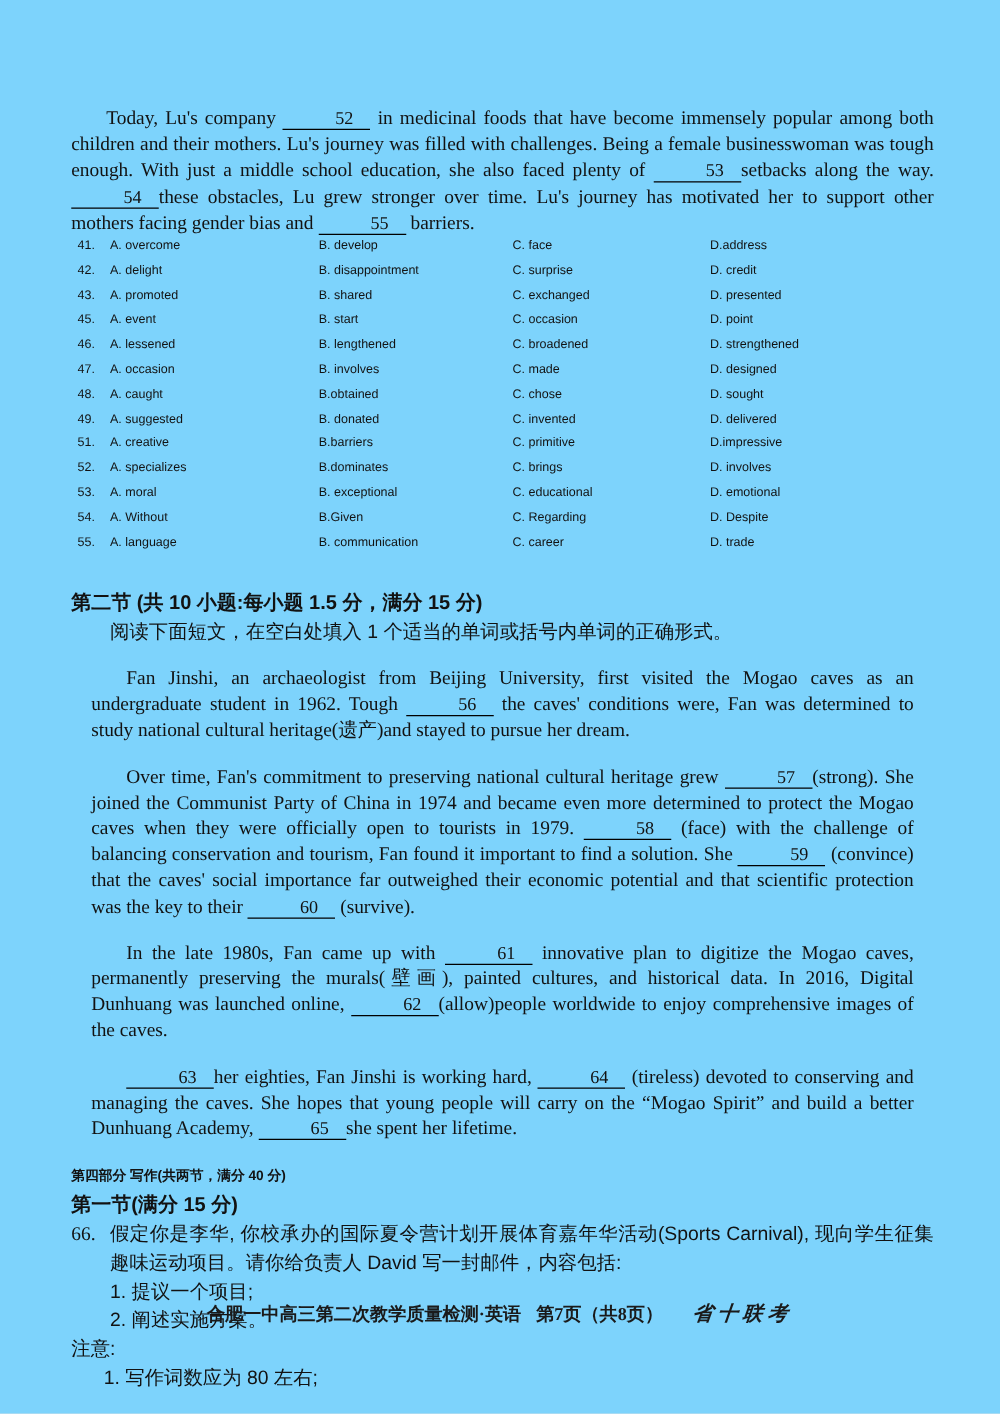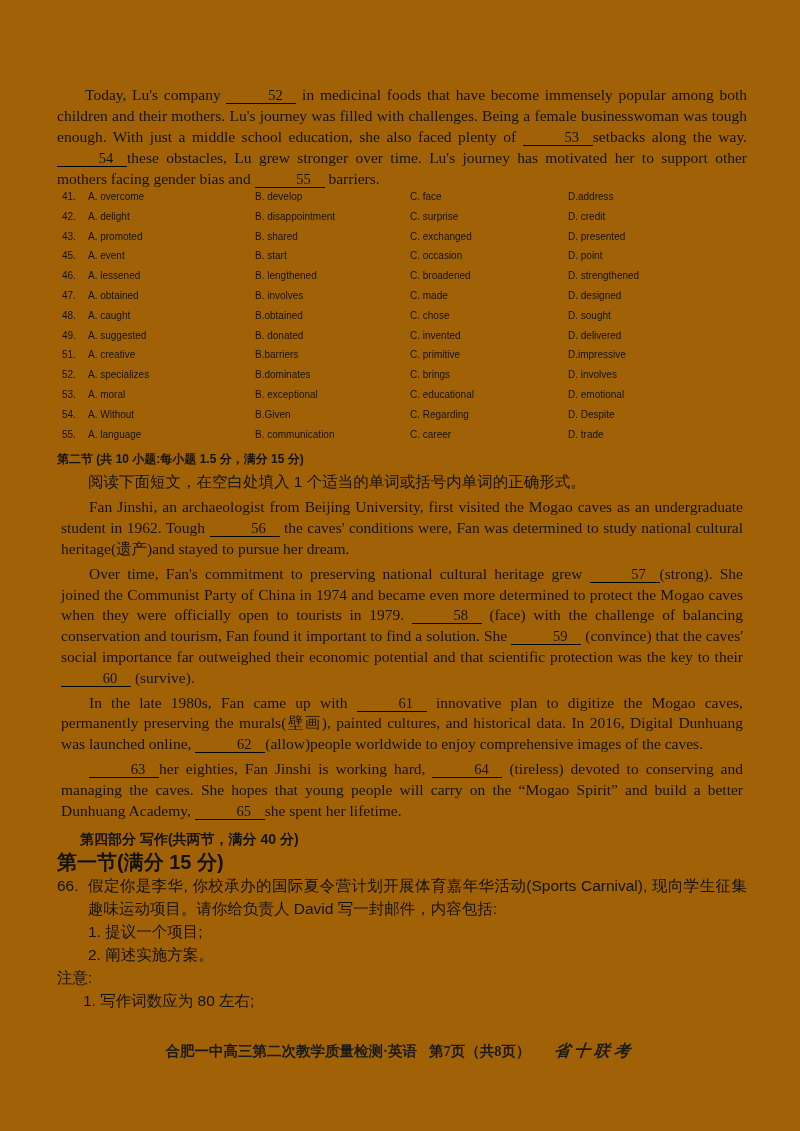--- a/index.html
+++ b/index.html
@@ -1,54 +1,54 @@
 <!DOCTYPE html>
 <html><head>
 <meta charset="utf-8">
 <style>
   html,body { margin:0; padding:0; background:#e8e8e8; }
   .page {
     position:relative; width:800px; height:1131px; margin:0 auto;
-    background:#a16207; color:#121212; overflow:hidden;
+    background:#7dd3fc; color:#121212; overflow:hidden;
   }
   .content { position:absolute; left:57px; top:84px; width:690px; }
 
   .en {
     font-family:"Liberation Serif","DejaVu Serif",serif;
     font-size:15.5px; line-height:21px; text-align:justify;
   }
   .cn {
     font-family:"Liberation Sans","DejaVu Sans",sans-serif;
     font-size:15.5px; line-height:23px;
   }
   .cloze-passage { text-indent:28px; margin:0 0 2px 0; }
 
   .options { font-family:Liberation Sans, sans-serif; font-size:10px; padding-left:5px; }
   .opt-row { display:grid; grid-template-columns:26px 167px 155px 158px 1fr; height:19.8px; align-items:baseline; }
   .opt-row span { white-space:nowrap; overflow:hidden; }
 
   .sec-heading {
     font-family:"Liberation Sans","DejaVu Sans",sans-serif;
-    font-weight:700; font-size:12px; line-height:22px; margin-top:0;
+    font-weight:700; font-size:16px; line-height:22px; margin-top:24px;
   }
   .intro { padding-left:31px; margin-bottom:1px; }
 
-  .para { text-indent:28px; margin:4px; line-height:20.8px; }
+  .para { text-indent:28px; margin:16px; line-height:20.8px; }
 
   .part-heading {
     font-family:"Liberation Sans","DejaVu Sans",sans-serif;
-    font-weight:700; font-size:14px; line-height:23px; margin-top:7px;margin-left:23px;
+    font-weight:700; font-size:11px; line-height:23px; margin-top:7px;
   }
   .sub-heading {
     font-family:"Liberation Sans","DejaVu Sans",sans-serif;
-    font-weight:700; font-size:20px; line-height:23px;
+    font-weight:700; font-size:16px; line-height:23px;
   }
 
   .q66 { display:flex; }
-  .q66 .num { width:31px; flex:0 0 31px; }
+  .q66 .num { width:31px; flex:0 0 31px;font-family:Liberation Serif, serif; }
   .q66 .txt { flex:1; text-align:justify; }
   .points { padding-left:31px; }
   .notice-points { padding-left:26px; }
 
   .blank {
     display:inline-block; min-width:60px; padding:0 5px;
     border-bottom:1.5px solid #000; text-align:center;
     font-size:14.5px; line-height:15px;
   }
 
@@ -103,21 +103,21 @@
         </div>
         <div class="opt-row">
           <span>46.</span>
           <span>A. lessened</span>
           <span>B. lengthened</span>
           <span>C. broadened</span>
           <span>D. strengthened</span>
         </div>
         <div class="opt-row">
           <span>47.</span>
-          <span>A. obtained</span>
+          <span>A. occasion</span>
           <span>B. involves</span>
           <span>C. made</span>
           <span>D. designed</span>
         </div>
         <div class="opt-row">
           <span>48.</span>
           <span>A. caught</span>
           <span>B.obtained</span>
           <span>C. chose</span>
           <span>D. sought</span>

